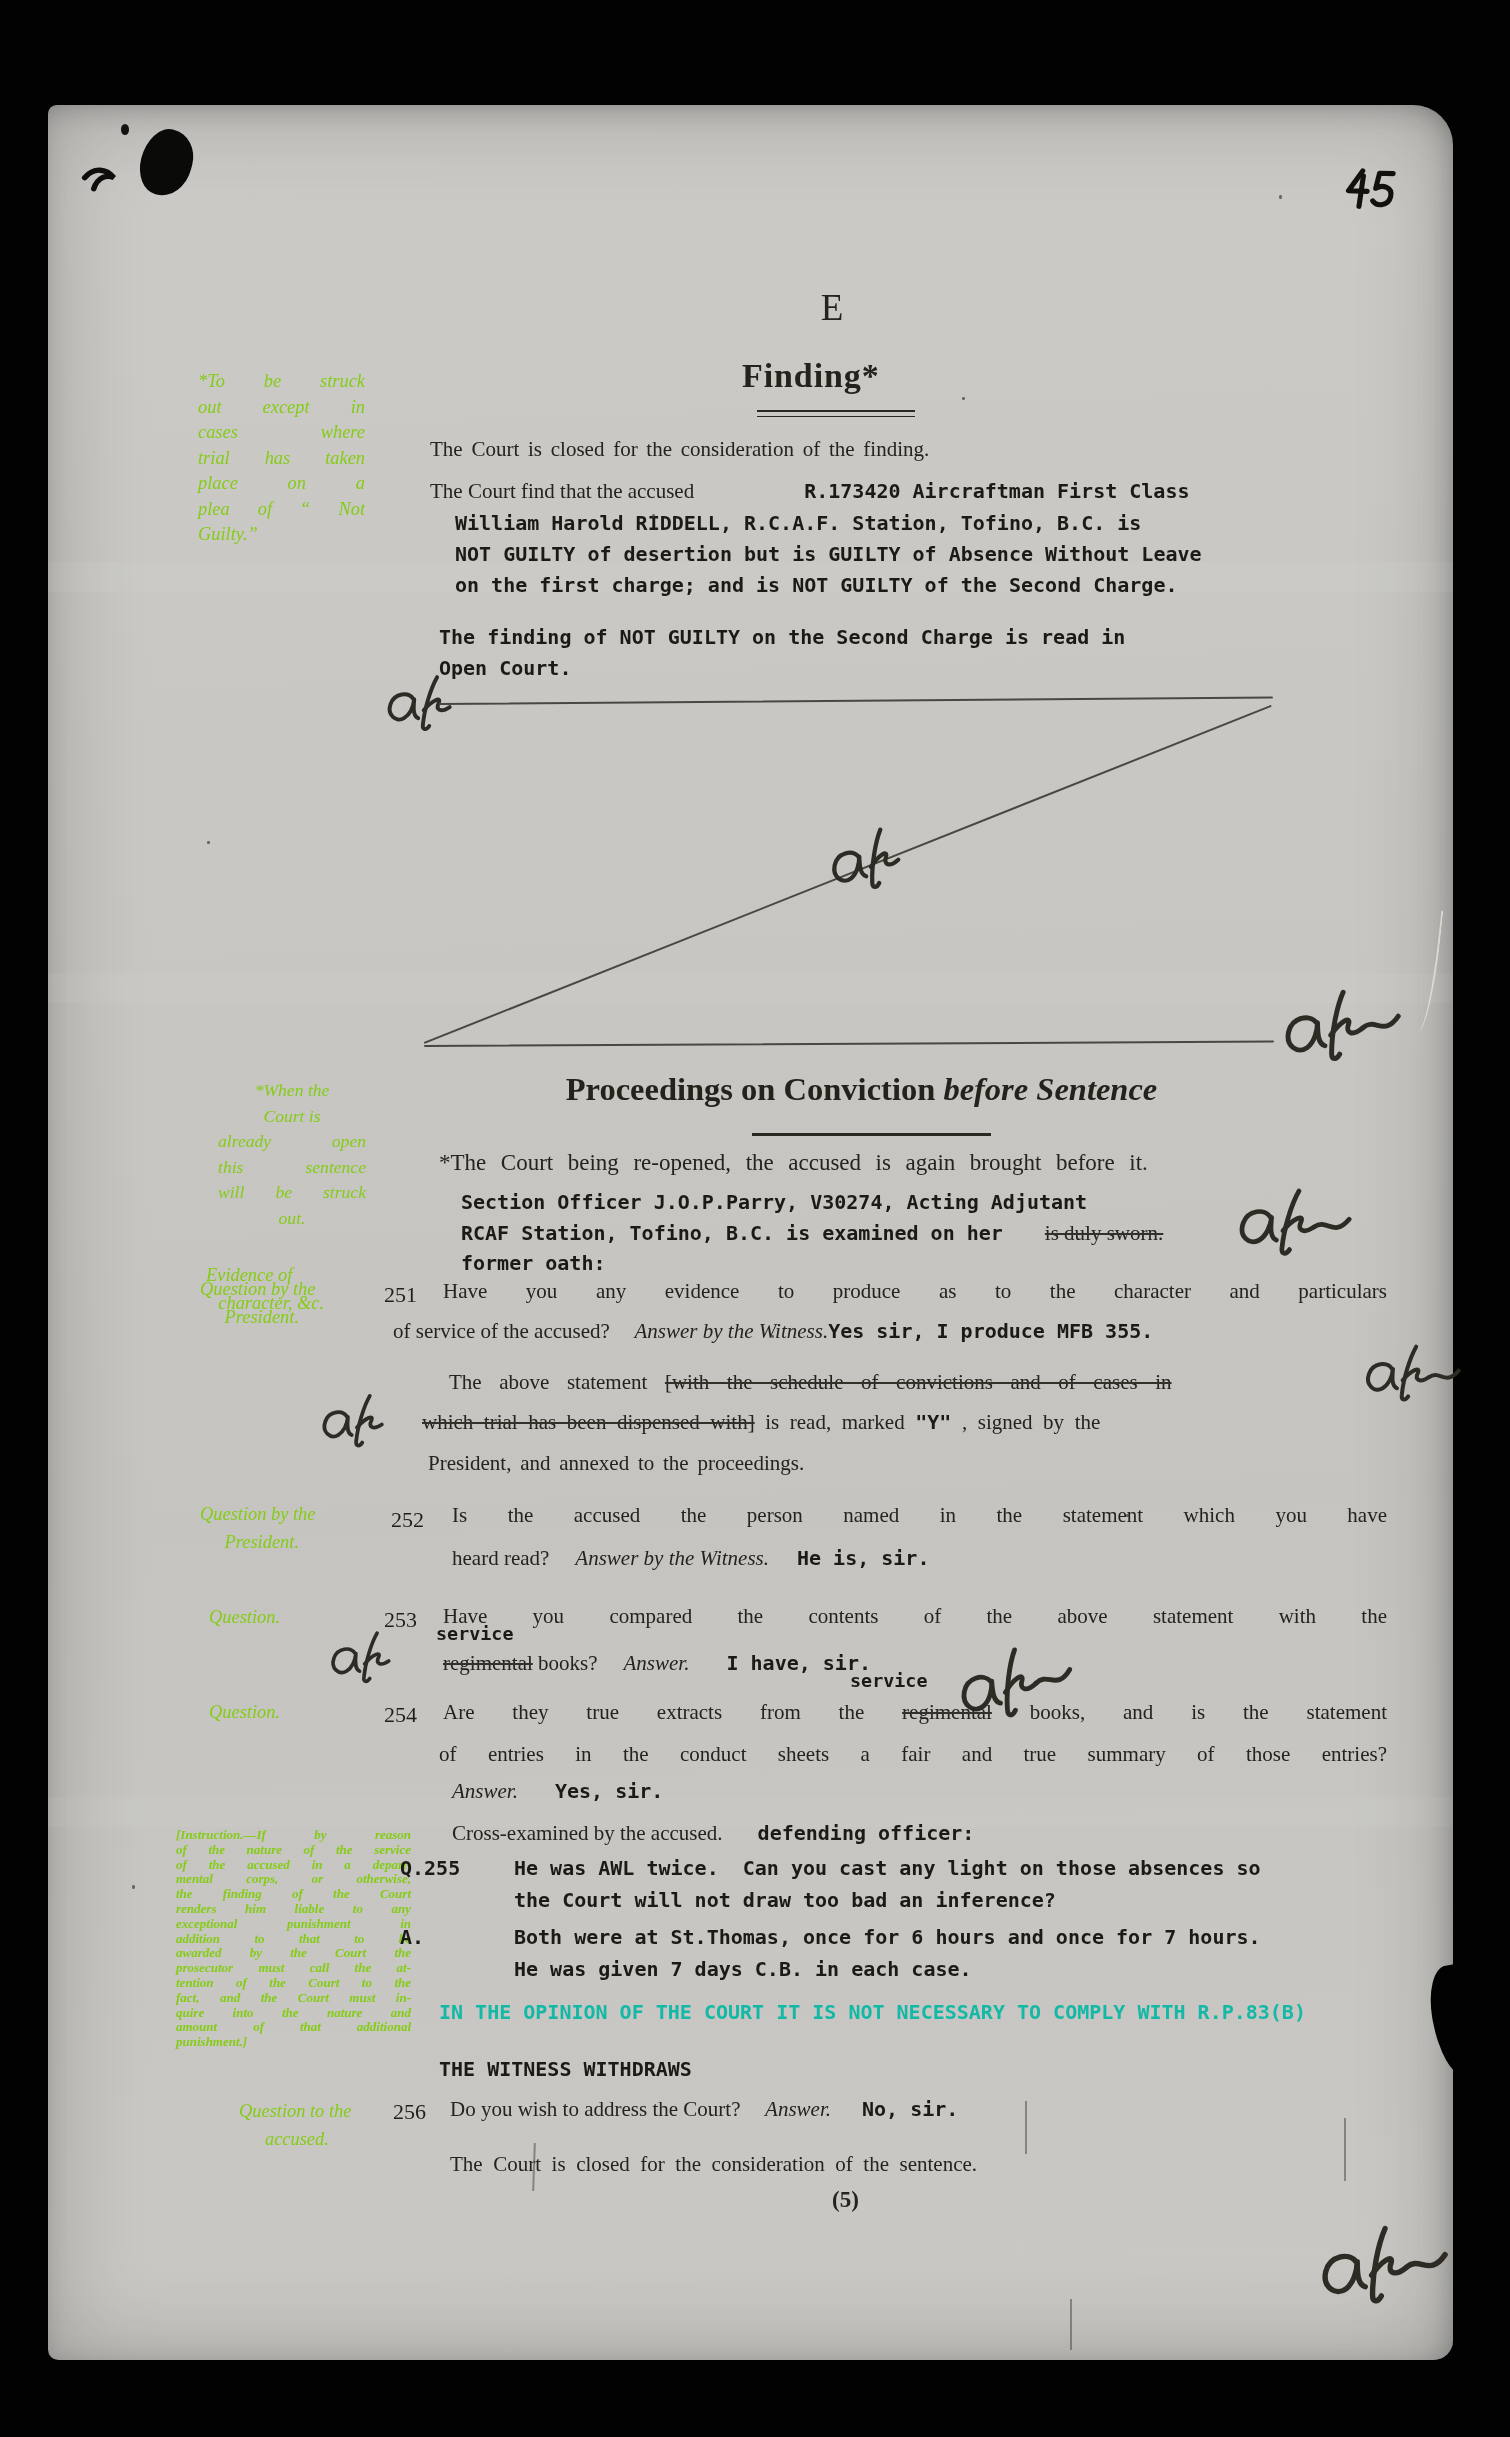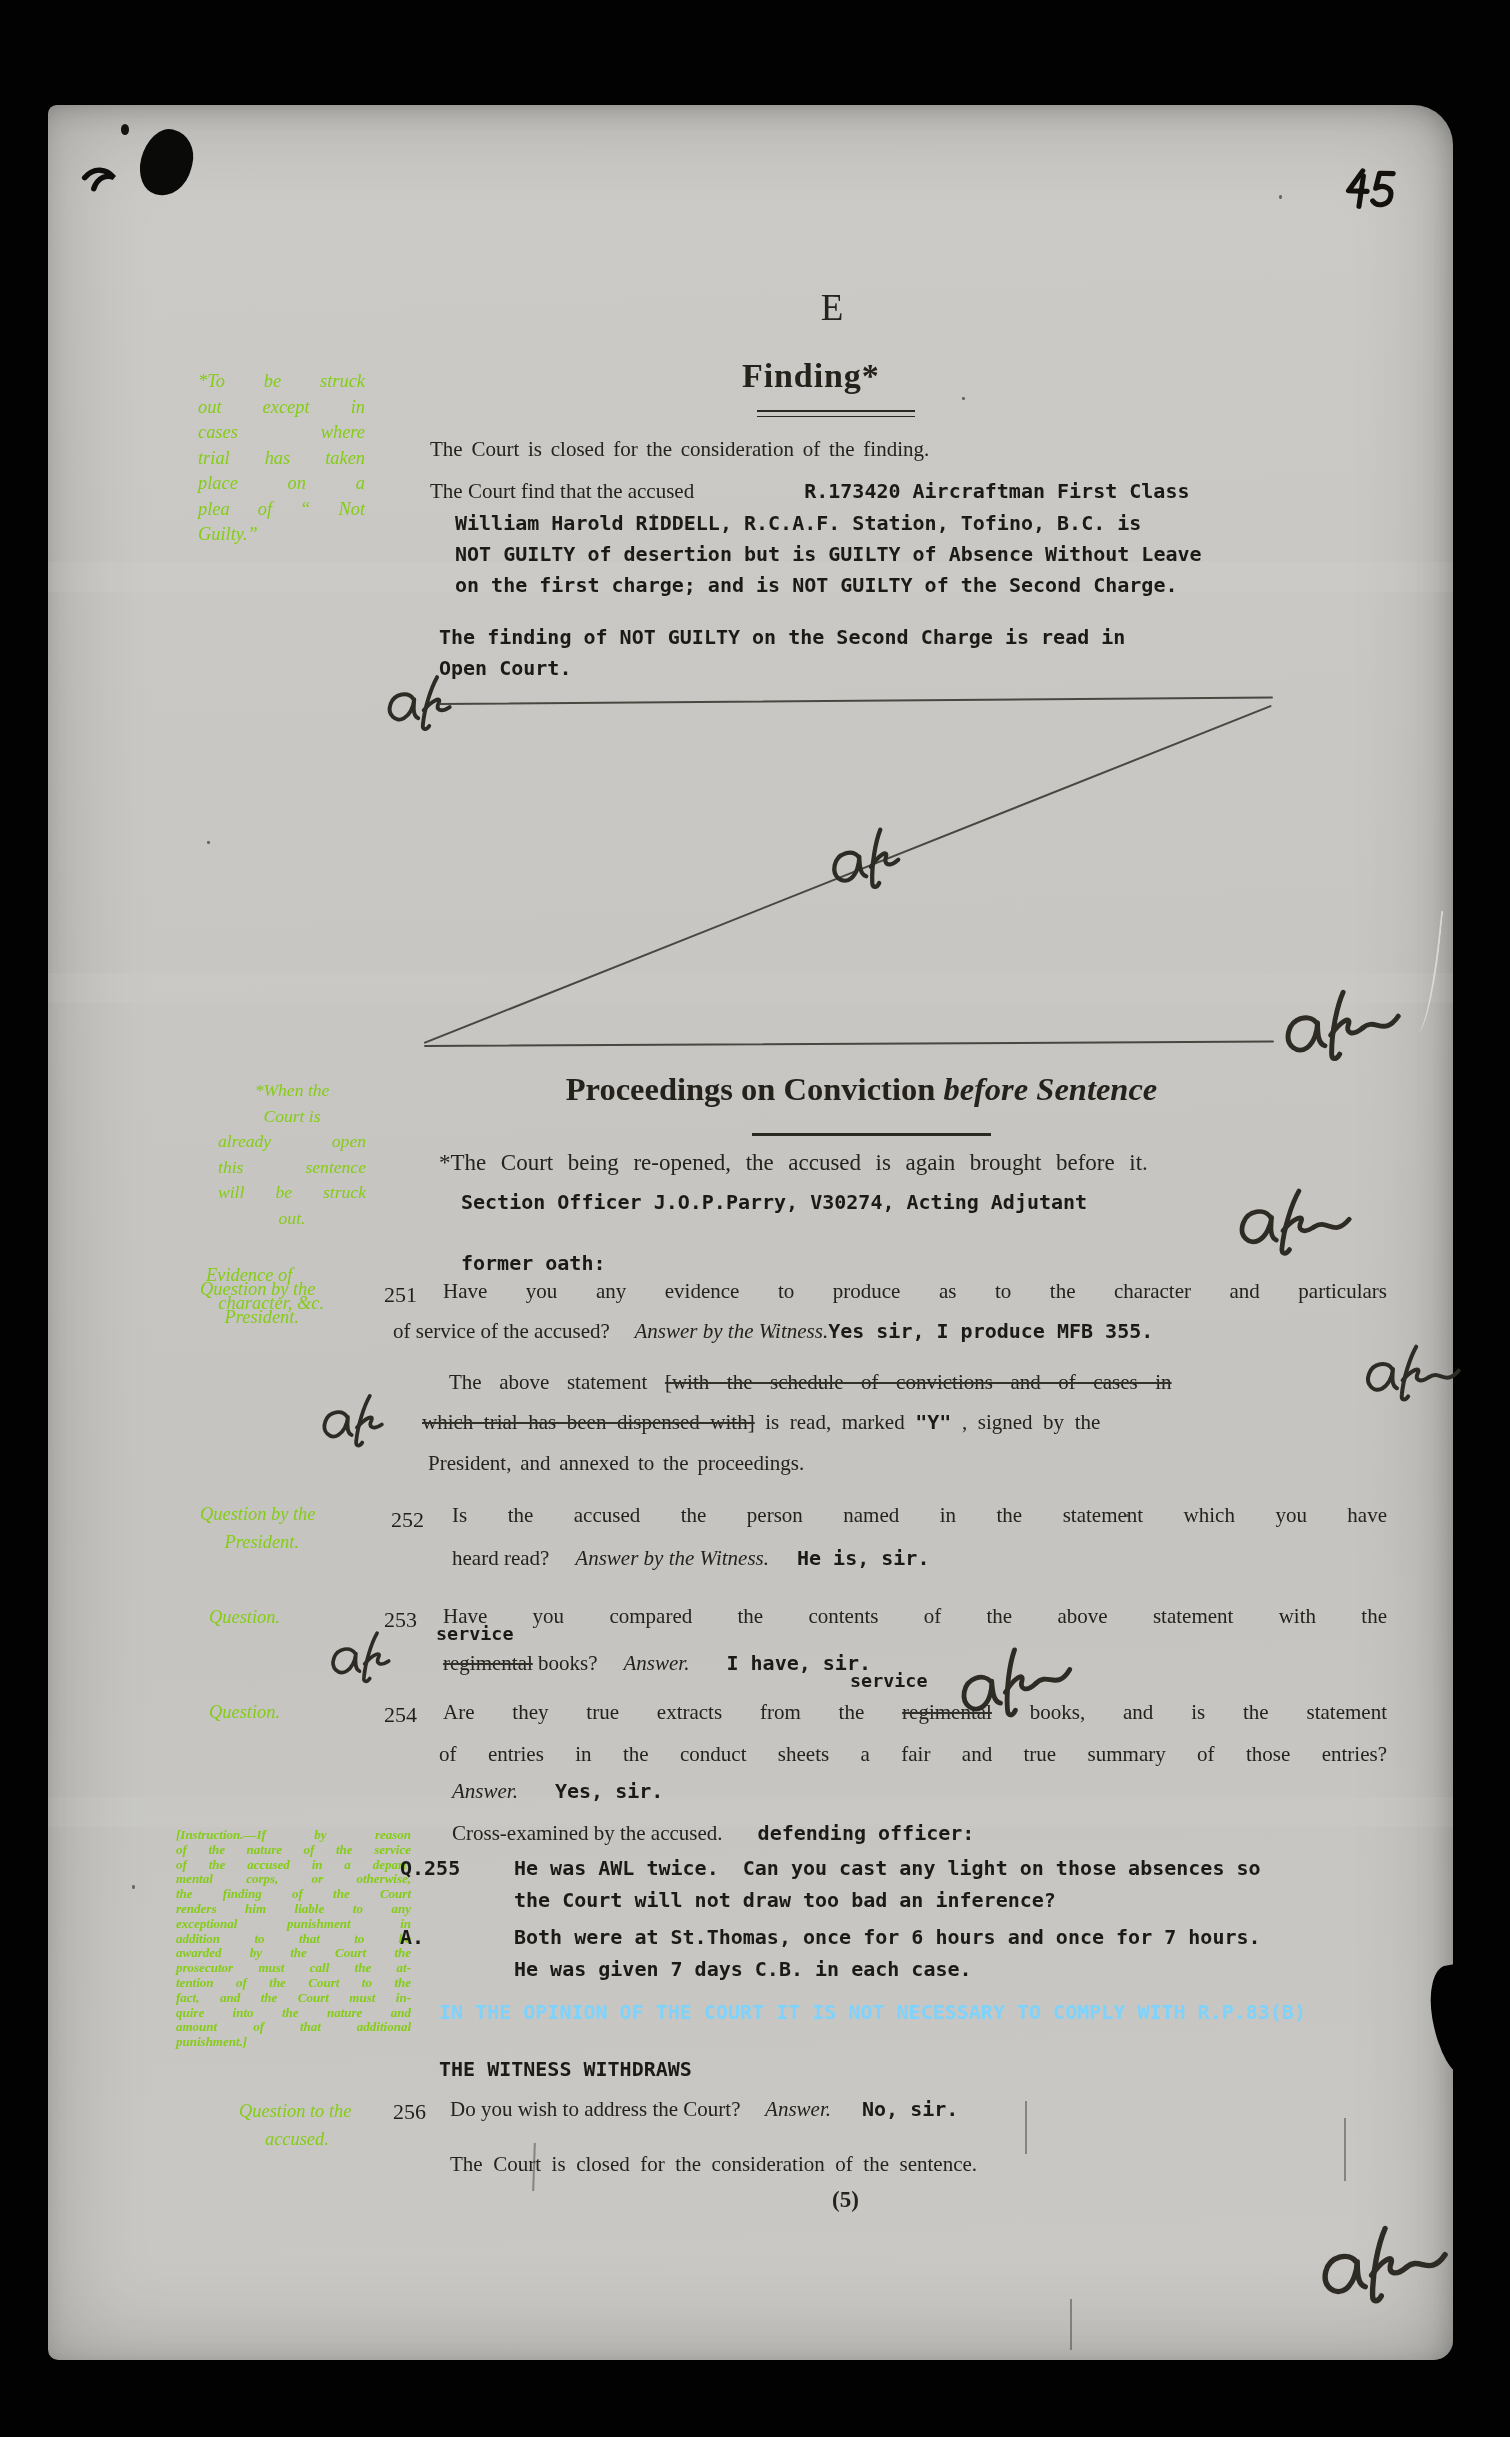--- a/index.html
+++ b/index.html
@@ -140,20 +140,23 @@
     <div class="l c">out.</div>
   </div>
   <div class="mn" style="left:206px;top:1261px;width:162px;font-size:18.4px;line-height:28px">
     <div class="l lft">Evidence of</div>
     <div class="l lft" style="padding-left:12.3px">character, &amp;c.</div>
   </div>
 
   <div class="line pr ws10" style="left:439px;top:1150px;font-size:23px">*The Court being re-opened, the accused is again brought before it.</div>
 
   <div class="line tw" style="left:461px;top:1190px">Section Officer J.O.P.Parry, V30274, Acting Adjutant</div>
+  <div class="line" style="left:461px;top:1221px">
+    <span class="tw">RCAF Station, Tofino, B.C. is examined on her</span><span class="pr strk" style="margin-left:42px">is duly sworn.</span>
+  </div>
   <svg class="ak" style="left:1229px;top:1187px;width:123px;height:76px" viewBox="0 0 130 80">
       <use href="#akt"></use>
     </svg>
   <div class="line tw" style="left:461px;top:1251px">former oath:</div>
 
   <div class="mn" style="left:200px;top:1275px;width:183px;font-size:18.4px;line-height:28px">
     <div class="l lft">Question by the</div>
     <div class="l lft" style="padding-left:24.6px">President.</div>
   </div>
   <div class="num" style="left:384px;top:1282px">251</div>
@@ -235,21 +238,21 @@
 
   <div class="line" style="left:452px;top:1821px">
     <span class="pr">Cross-examined by the accused.</span><span class="tw" style="margin-left:35px">defending officer:</span>
   </div>
   <div class="line tw" style="left:400px;top:1856px">Q.255</div>
   <div class="line tw" style="left:514px;top:1856px">He was AWL twice.  Can you cast any light on those absences so</div>
   <div class="line tw" style="left:514px;top:1888px">the Court will not draw too bad an inference?</div>
   <div class="line tw" style="left:400px;top:1925px">A.</div>
   <div class="line tw" style="left:514px;top:1925px">Both were at St.Thomas, once for 6 hours and once for 7 hours.</div>
   <div class="line tw" style="left:514px;top:1957px">He was given 7 days C.B. in each case.</div>
-  <div class="line tw" style="left:439px;top:2000px;color:#7dd3fc">IN THE OPINION OF THE COURT IT IS NOT NECESSARY TO COMPLY WITH R.P.83(B)</div>
+  <div class="line tw" style="left:439px;top:2000px;color:#14b8a6">IN THE OPINION OF THE COURT IT IS NOT NECESSARY TO COMPLY WITH R.P.83(B)</div>
   <div class="line tw" style="left:439px;top:2057px">THE WITNESS WITHDRAWS</div>
 
   <div class="mn" style="left:239px;top:2097px;width:162px;font-size:18.4px;line-height:28px">
     <div class="l lft">Question to the</div>
     <div class="l lft" style="padding-left:26px">accused.</div>
   </div>
   <div class="num" style="left:393px;top:2099px">256</div>
   <div class="line" style="left:450px;top:2097px">
     <span class="pr">Do you wish to address the Court?</span><span class="pr it" style="margin-left:24.6px">Answer.</span><span class="tw" style="margin-left:31px">No, sir.</span>
   </div>

